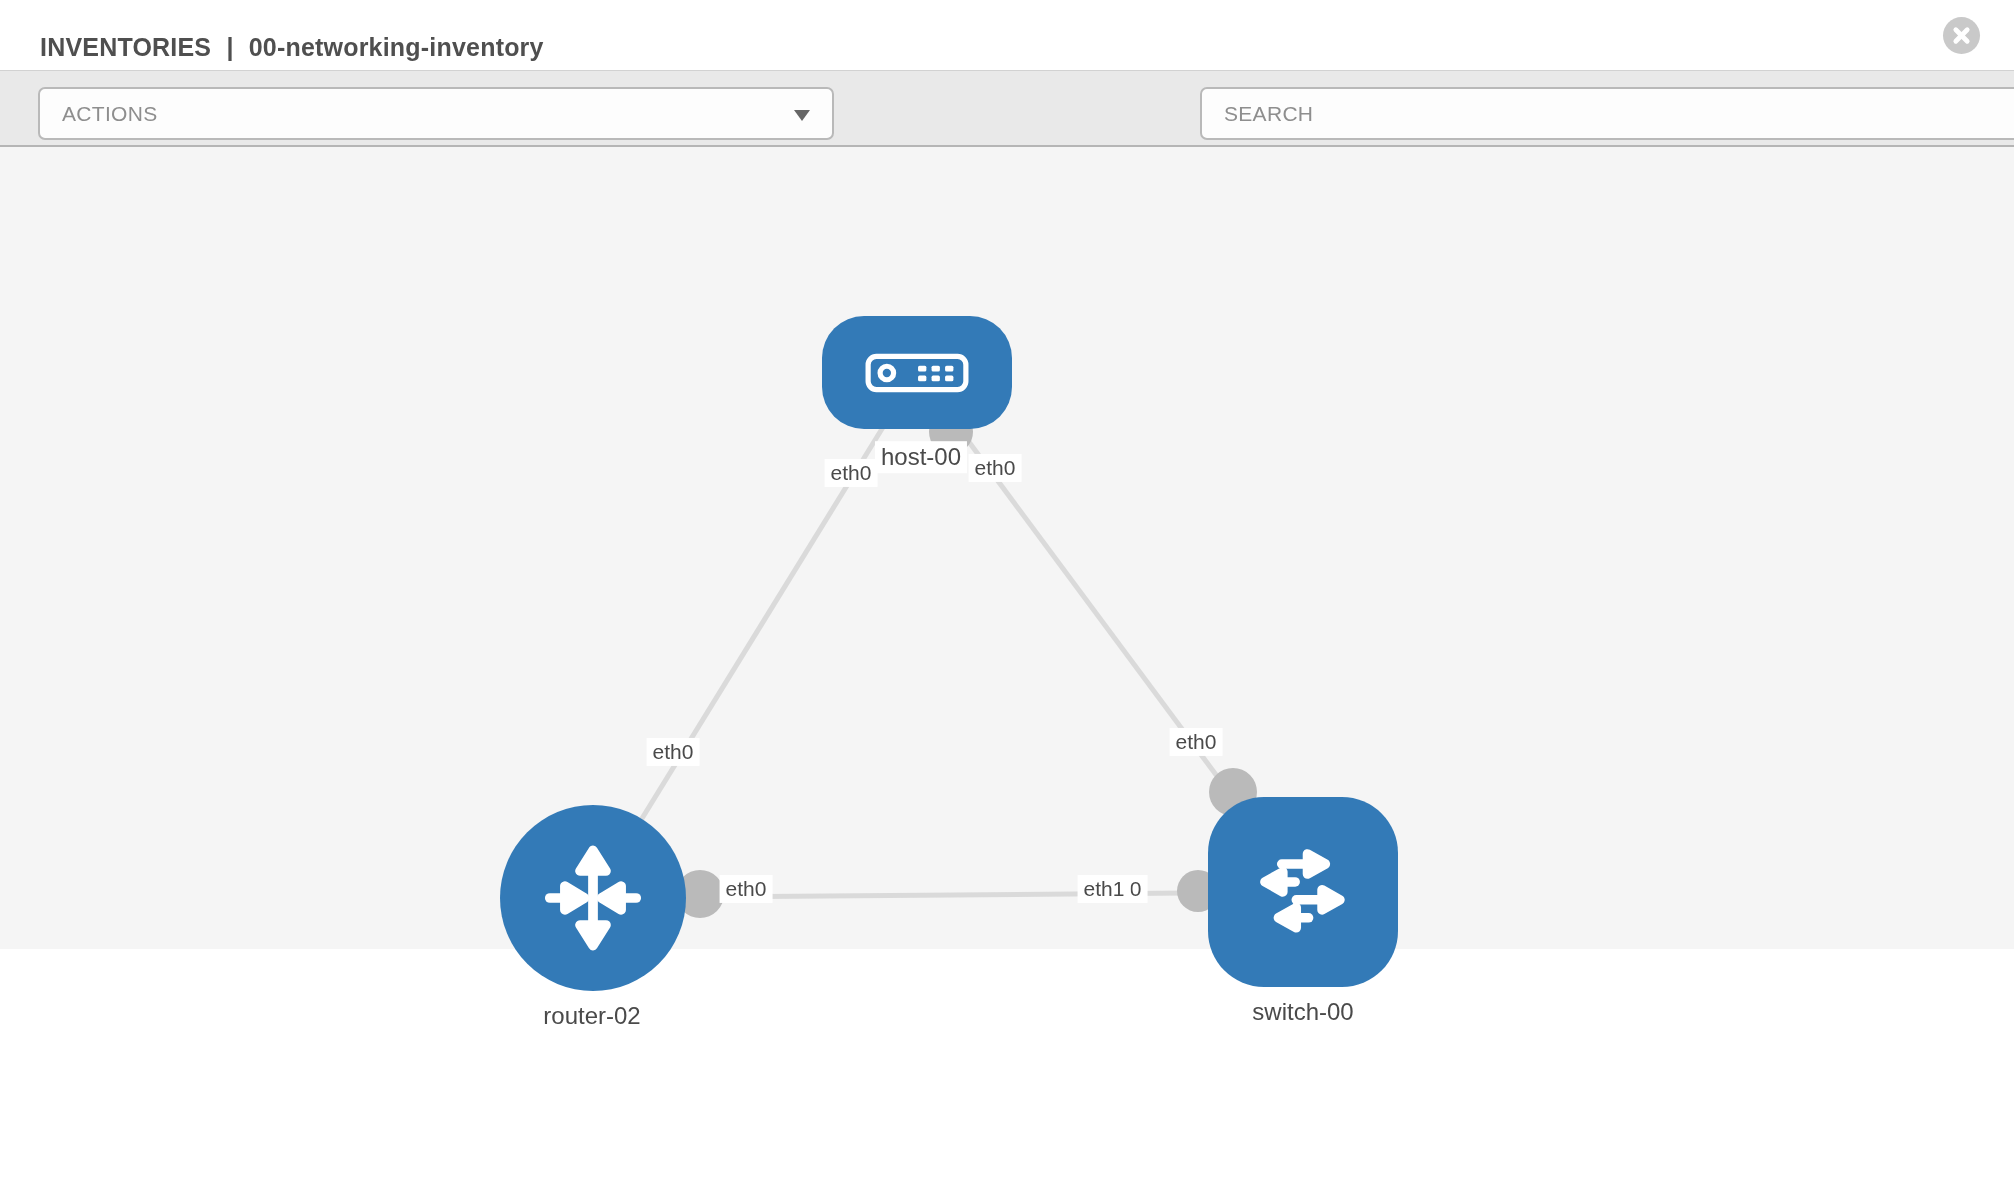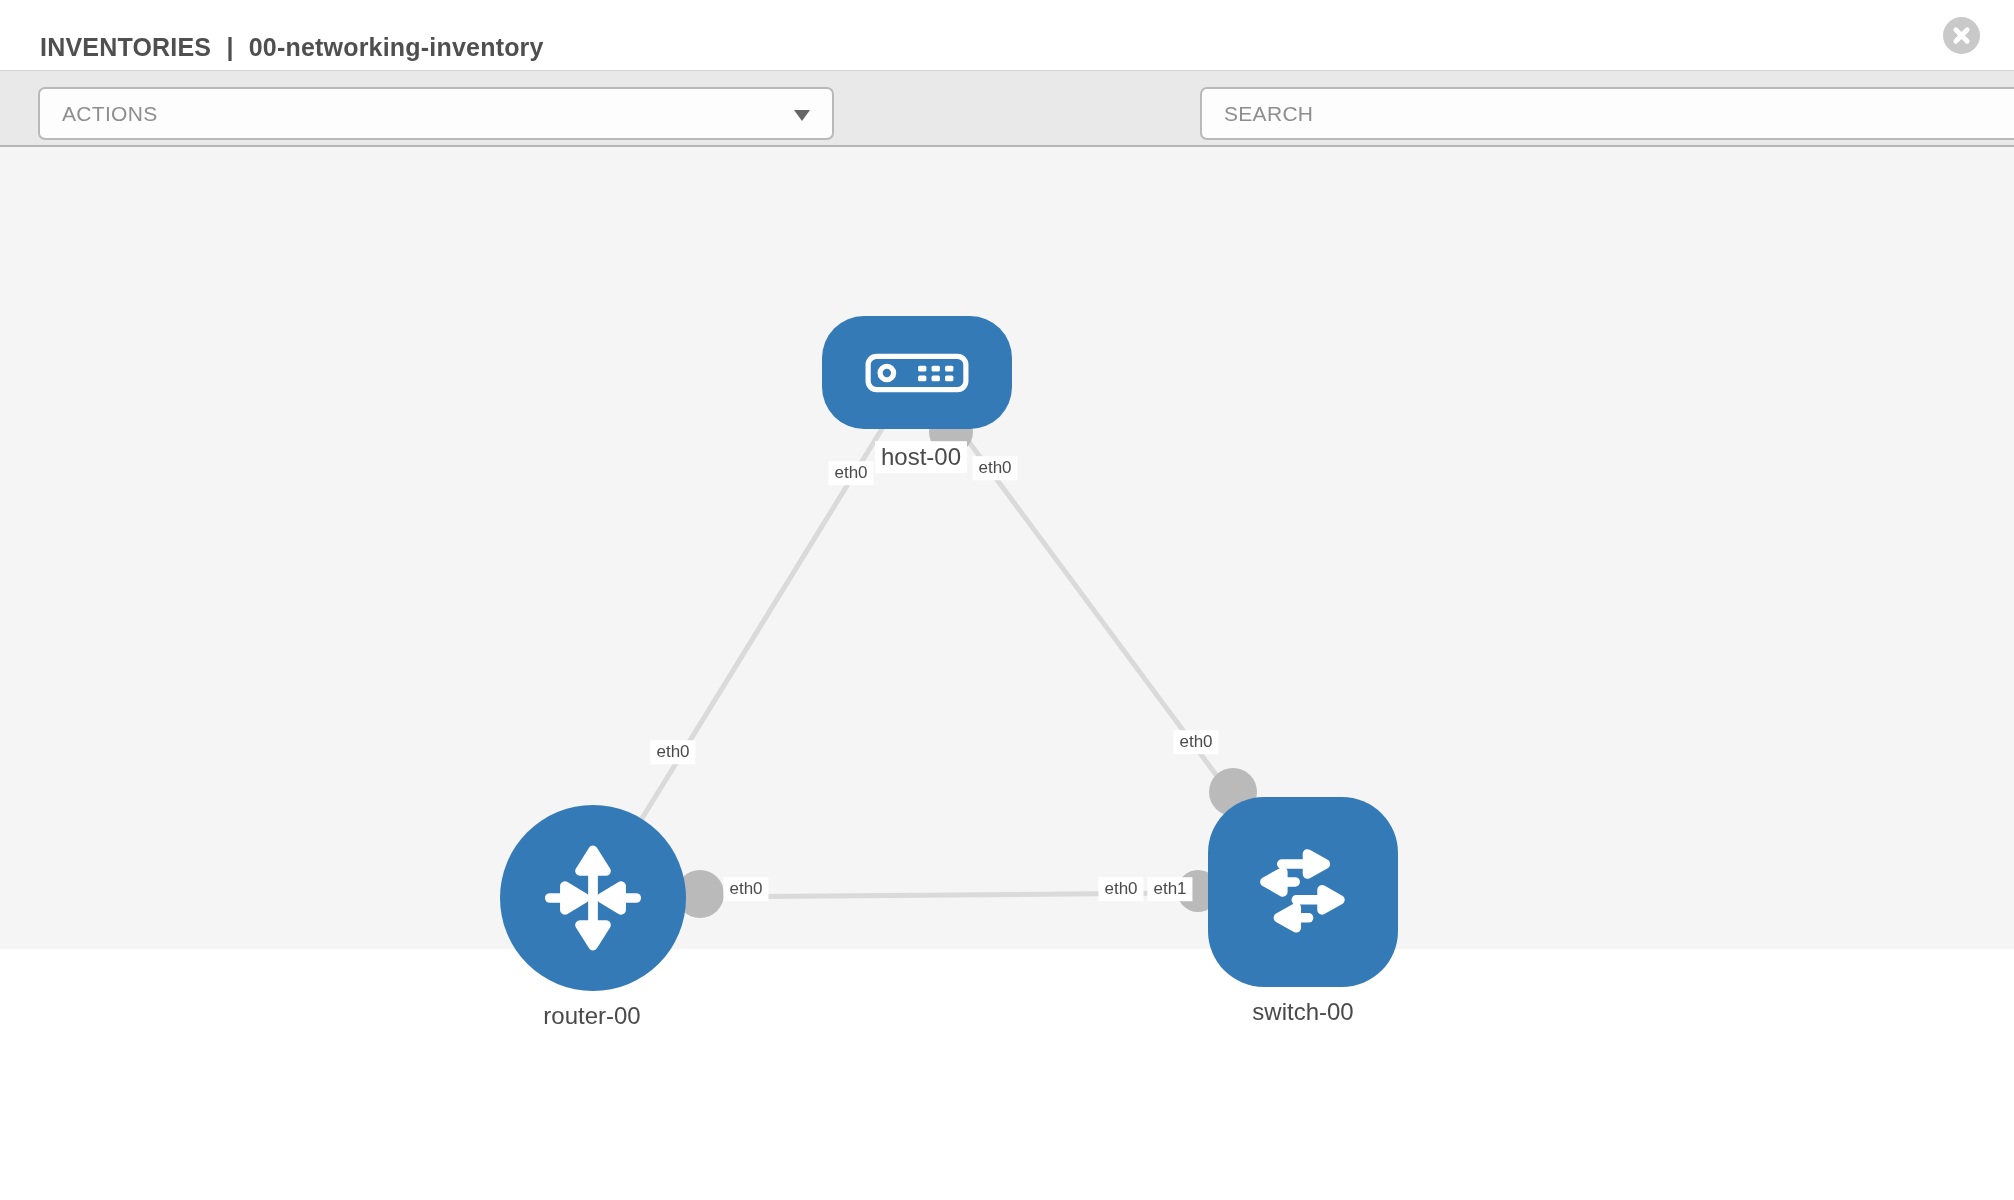--- a/index.html
+++ b/index.html
@@ -30,21 +30,21 @@
   
   .canvas { position:absolute; left:0; top:147px; width:2014px; height:802px; background:#f5f5f5; }
   .links-svg { position:absolute; left:0; top:0; }
   .node { position:absolute; background:#337ab7; display:flex; align-items:center; justify-content:center; cursor:pointer; }
   .node-host   { left:822px;  top:169px; width:190px; height:113px; border-radius:42px; }
   .node-router { left:500px;  top:658px; width:186px; height:186px; border-radius:50%; }
   .node-switch { left:1208px; top:650px; width:190px; height:190px; border-radius:56px; }
   .tag { position:absolute; transform:translate(-50%,-50%); background:#ffffff; color:#4a4a4a;
          padding:2px 6px; white-space:nowrap; line-height:1.15; }
   .tag-node  { font-size:24px; }
-  .tag-iface { font-size:17px; }
+  .tag-iface { font-size:21px; }
 </style>
 </head>
 <body>
 
 <div class="header">
   <div class="header-title">
     <span>INVENTORIES</span>
     <span class="sep">|</span>
     <span>00-networking-inventory</span>
   </div>
@@ -145,24 +145,24 @@
         <polygon points="16,41 32,32 32,50" stroke-linejoin="round"></polygon>
         <line x1="44" y1="57" x2="69" y2="57"></line>
         <polygon points="83,57 67,48 67,66" stroke-linejoin="round"></polygon>
         <line x1="55" y1="73" x2="42" y2="73"></line>
         <polygon points="28,73 44,64 44,82" stroke-linejoin="round"></polygon>
       </g>
     </svg>
   </div>
 
   <div class="tag tag-node" style="left:921px; top:310px;">host-00</div>
-  <div class="tag tag-node" style="left:592px; top:869px;">router-00</div>
+  <div class="tag tag-node" style="left:592px; top:869px;">router-02</div>
   <div class="tag tag-node" style="left:1303px; top:865px;">switch-00</div>
 
   <div class="tag tag-iface" style="left:851px;  top:326px;">eth0</div>
   <div class="tag tag-iface" style="left:995px;  top:321px;">eth0</div>
   <div class="tag tag-iface" style="left:673px;  top:605px;">eth0</div>
   <div class="tag tag-iface" style="left:1196px; top:595px;">eth0</div>
   <div class="tag tag-iface" style="left:746px;  top:742px;">eth0</div>
   <div class="tag tag-iface" style="left:1121px; top:742px;">eth0</div>
-  <div class="tag tag-iface" style="left:1170px; top:742px;">eth1</div>
+  <div class="tag tag-iface" style="left:1104px; top:742px;">eth1</div>
 
 </div>
 
 </body></html>

